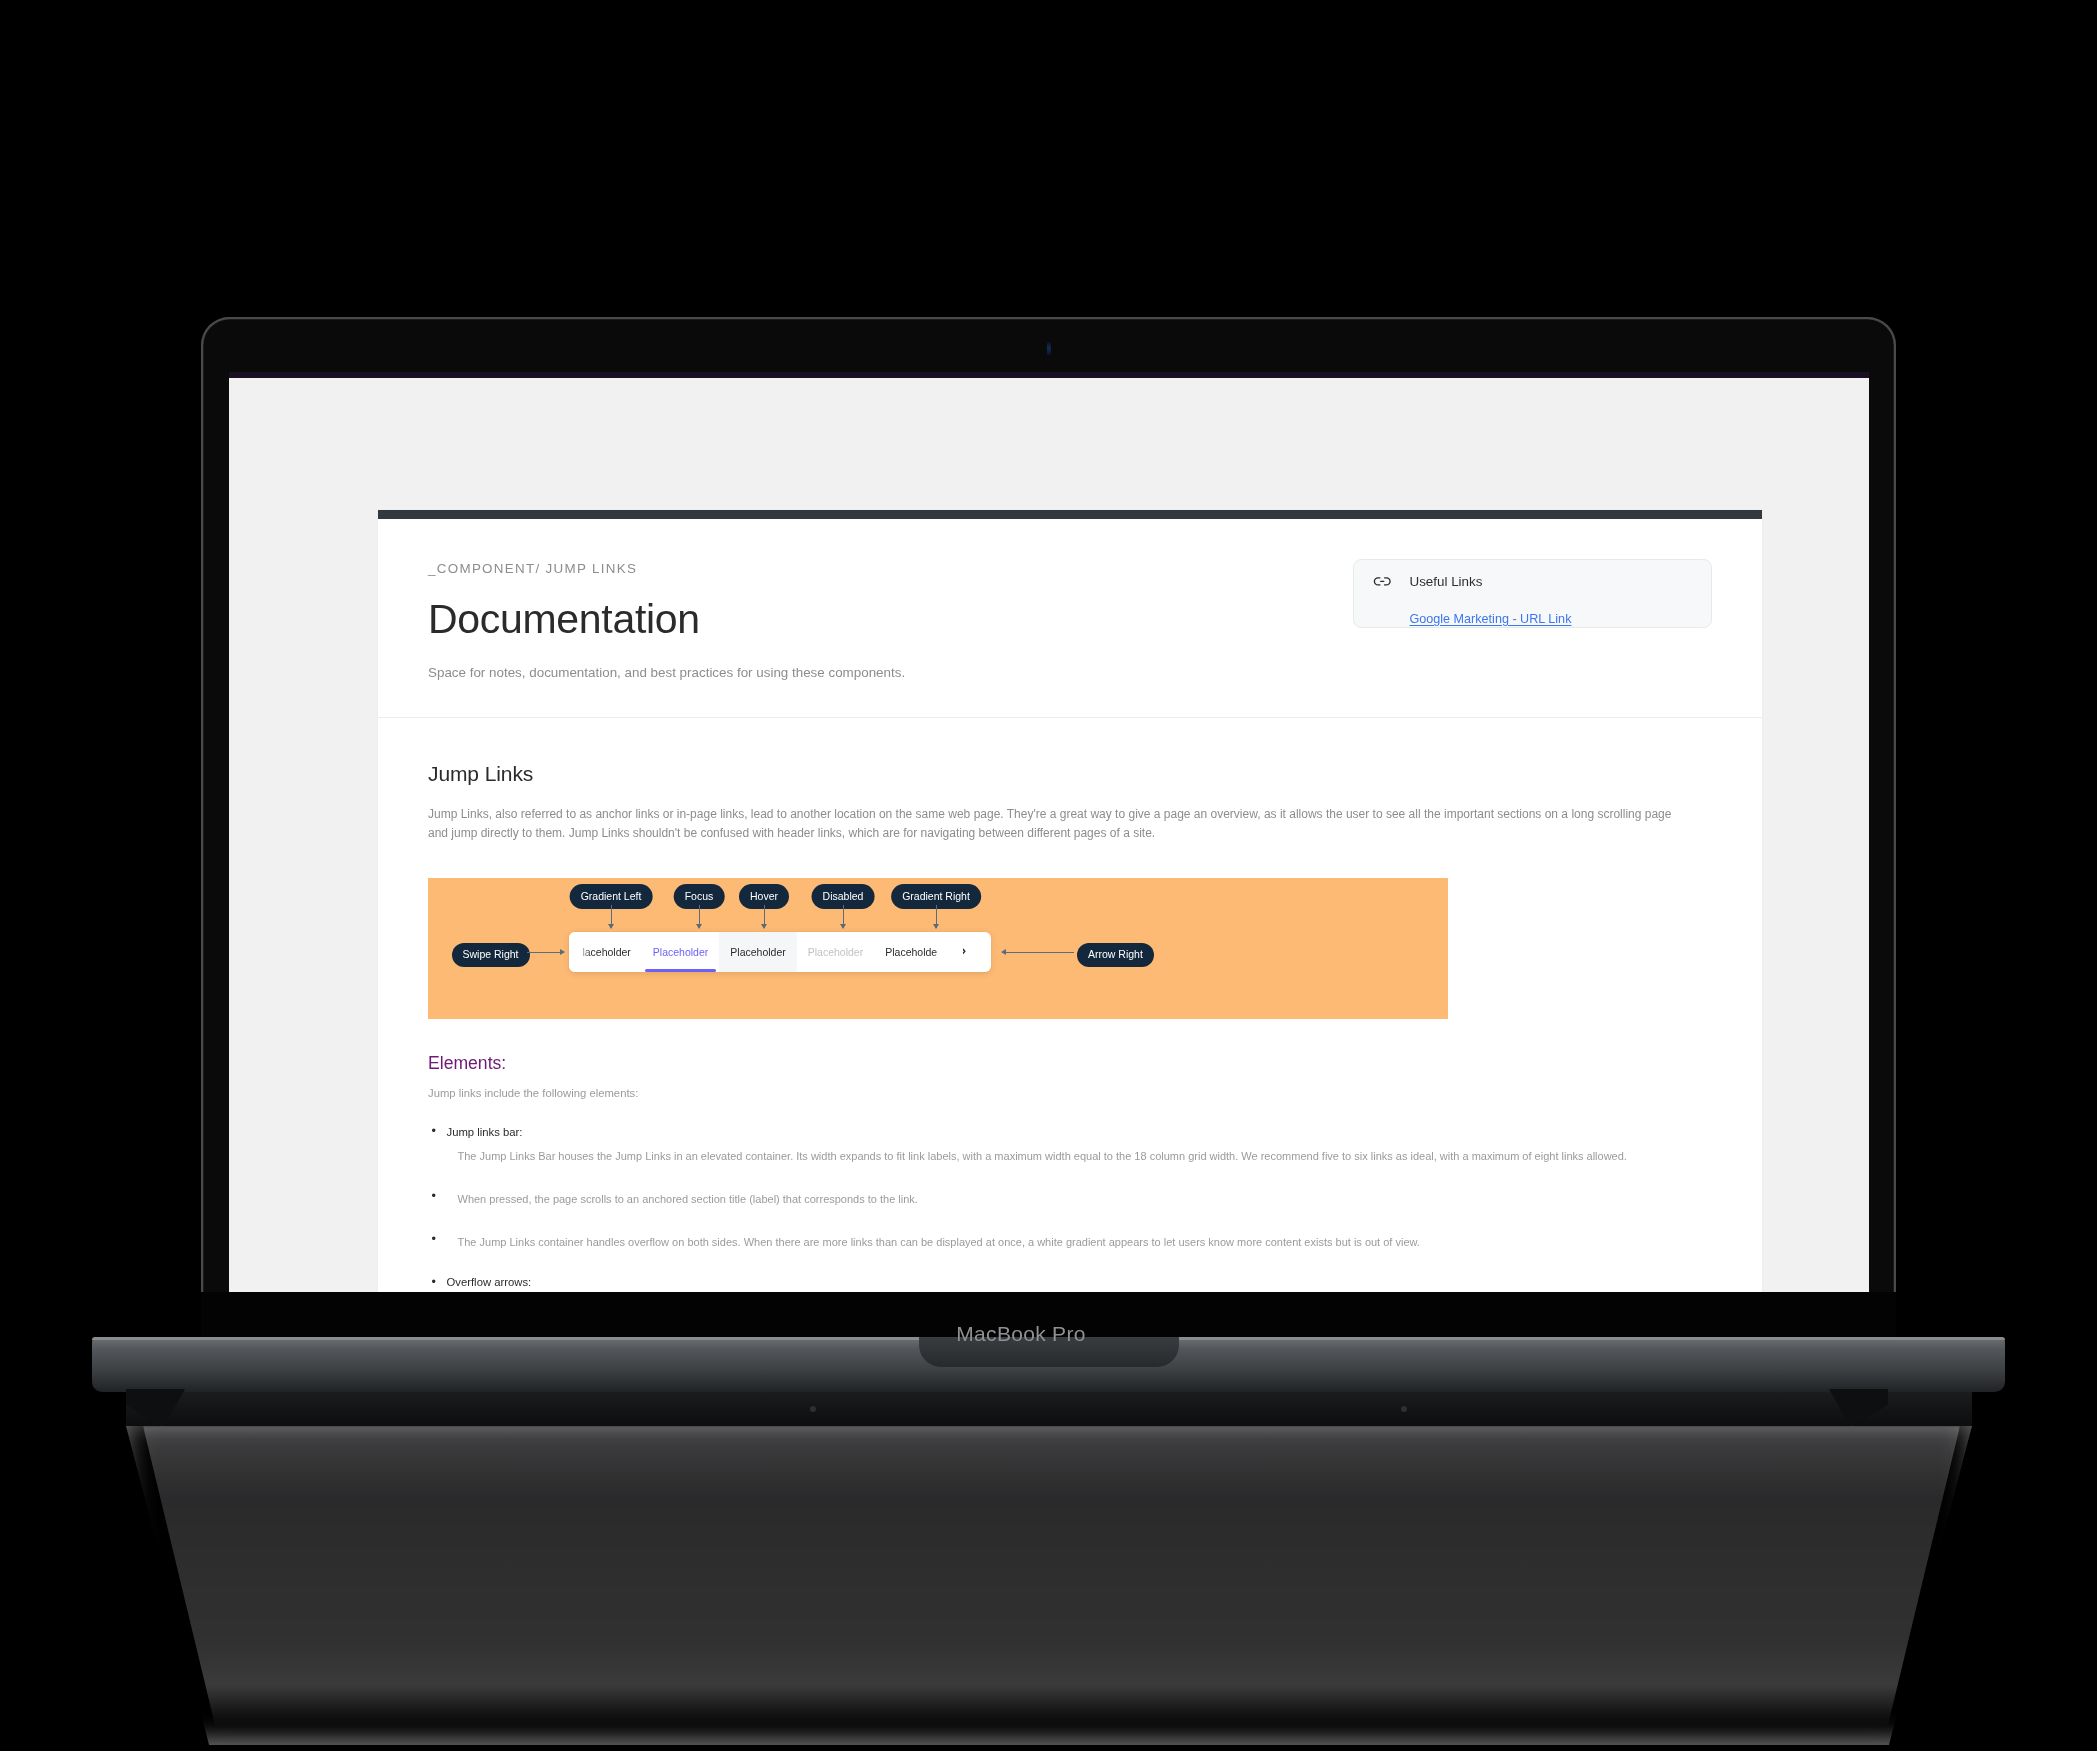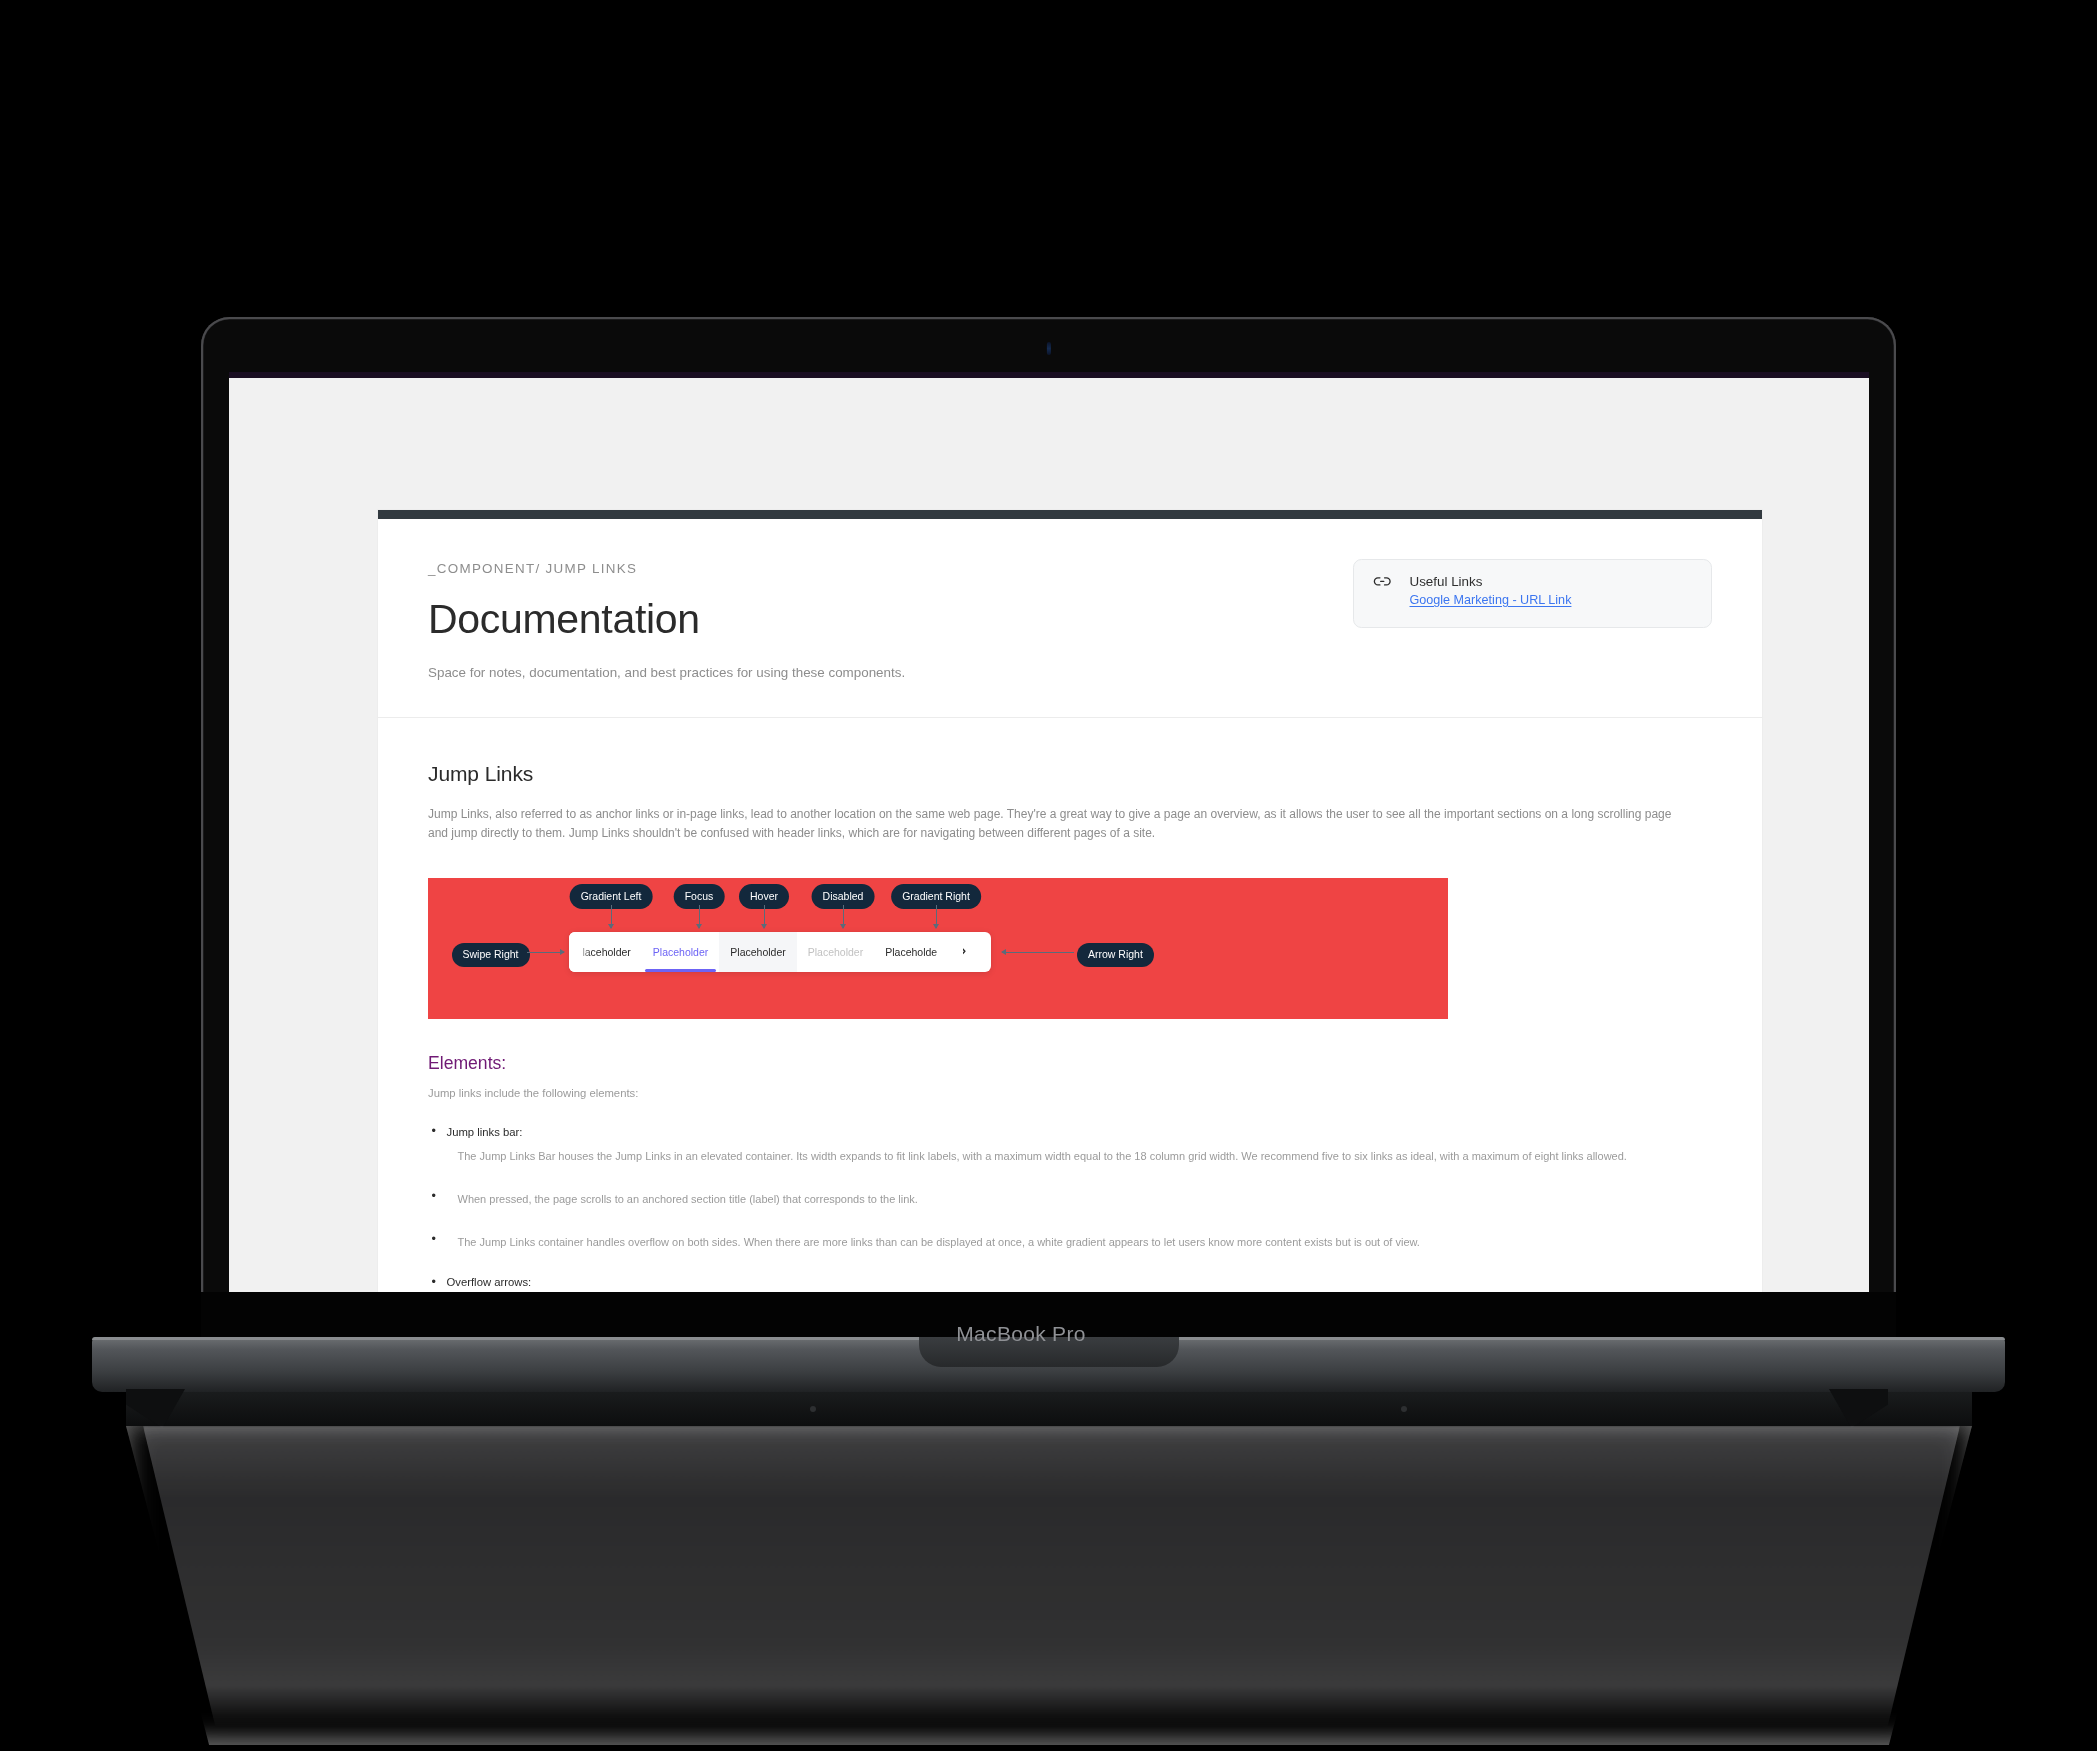--- a/index.html
+++ b/index.html
@@ -93,21 +93,21 @@
     border:0.8px solid #e6e8ea;
     border-radius: 8.4px;
     padding: 13.4px 0 0 18.5px;
   }
   .ul-row { display:flex; align-items:center; gap:18.5px; }
   .link-icon { width:18.5px; height:11.7px; display:block; color:#2b2b2b; flex:none; }
   .ul-title { font-size:13.4px; color:#2f2f2f; }
   .ul-link {
     display:block;
     margin-left: 37px;
-    margin-top: 4px;
+    margin-top: 23px;
     font-size: 12.6px;
     color:#3c76f0;
     text-decoration: underline;
     text-underline-offset: 1.7px;
   }
 
   
   .body-block { padding: 44px 50px 0 50px; }
   .h2 {
     font-size: 21px; font-weight:400; color:#2b2b2b;
@@ -118,21 +118,21 @@
     font-size: 12px; line-height: 1.62;
     color:#8d8d8d;
     max-width: 1250px;
   }
 
   
   .diagram {
     margin-top: 34px;
     position:relative;
     width: 1020px; height: 141px;
-    background:#ef4444;
+    background:#fdba74;
     text-align:center;
   }
   .pill {
     position:absolute;
     background:#13283c;
     color:#ffffff;
     border-radius: 838px;
     font-size: 10.5px;
     line-height: 1;
     padding: 6.7px 11px 7.6px 11px;

